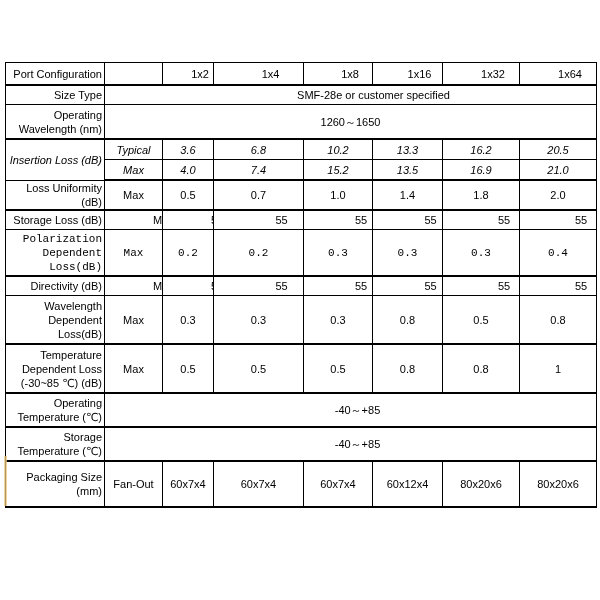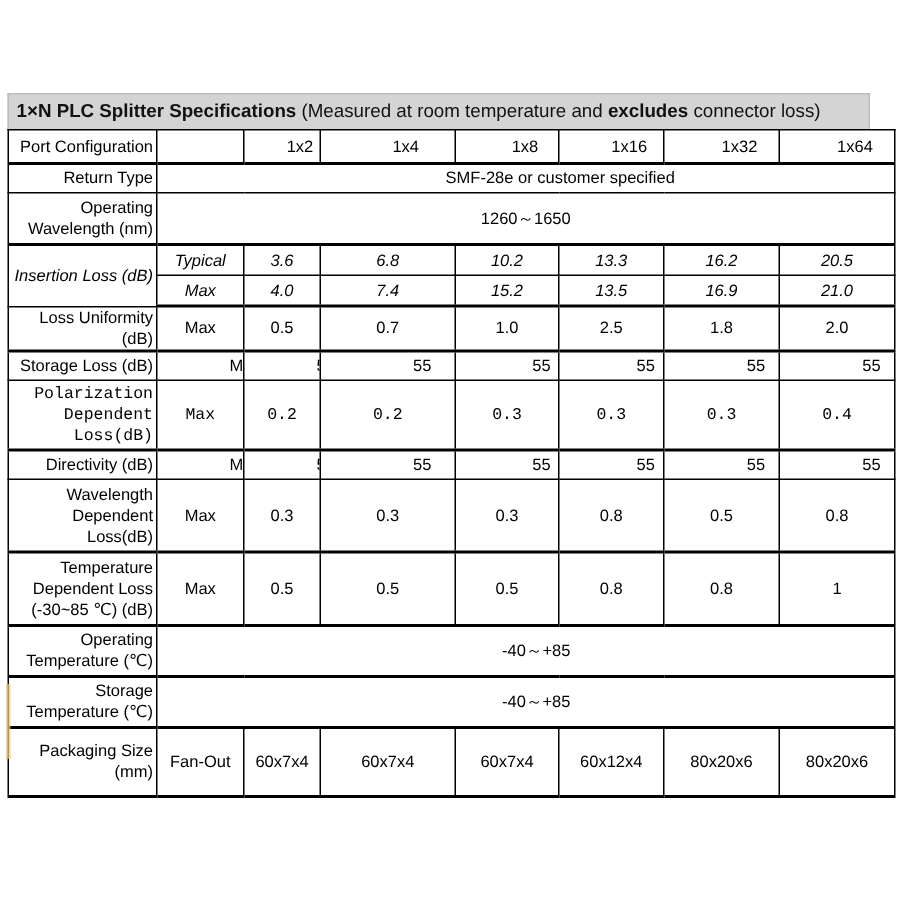--- a/index.html
+++ b/index.html
@@ -39,23 +39,20 @@
   .edge-marker{
     position:absolute;left:-1px;top:394px;width:3px;height:50px;
     background:#e9c77e;opacity:.75;
   }
 </style>
 </head>
 <body>
 
 <div class="sheet">
 
-  <div class="title-bar">
-    <span class="b">1×N PLC Splitter Specifications</span><span> (Measured at room temperature and </span><span class="b">excludes</span><span> connector loss)</span>
-  </div>
 
   <table class="specs">
     <colgroup>
       <col style="width:99px">
         <col style="width:58px">
         <col style="width:51px">
         <col style="width:90px">
       <col style="width:69px">
         <col style="width:70px">
         <col style="width:77px">
@@ -68,21 +65,21 @@
       <td></td>
       <td>1x2</td>
       <td>1x4</td>
       <td>1x8</td>
       <td>1x16</td>
       <td>1x32</td>
       <td>1x64</td>
     </tr>
 
     <tr class="h18">
-      <td class="lbl">Return Type</td>
+      <td class="lbl">Size Type</td>
       <td colspan="7">SMF-28e or customer specified</td>
     </tr>
 
     <tr class="h33 g">
       <td class="lbl">Operating Wavelength (nm)</td>
       <td colspan="7">1260～1650</td>
     </tr>
 
     <tr class="h19">
       <td class="lbl bb2" rowspan="2">Insertion Loss (dB)</td>
@@ -104,21 +101,21 @@
       <td>16.9</td>
       <td>21.0</td>
     </tr>
 
     <tr class="h28 g">
       <td class="lbl">Loss Uniformity (dB)</td>
       <td>Max</td>
       <td>0.5</td>
       <td>0.7</td>
       <td>1.0</td>
-      <td>2.5</td>
+      <td>1.4</td>
       <td>1.8</td>
       <td>2.0</td>
     </tr>
 
     <tr class="h18">
       <td class="lbl">Storage Loss (dB)</td>
       <td>Min</td>
       <td>55</td>
       <td>55</td>
       <td>55</td>

